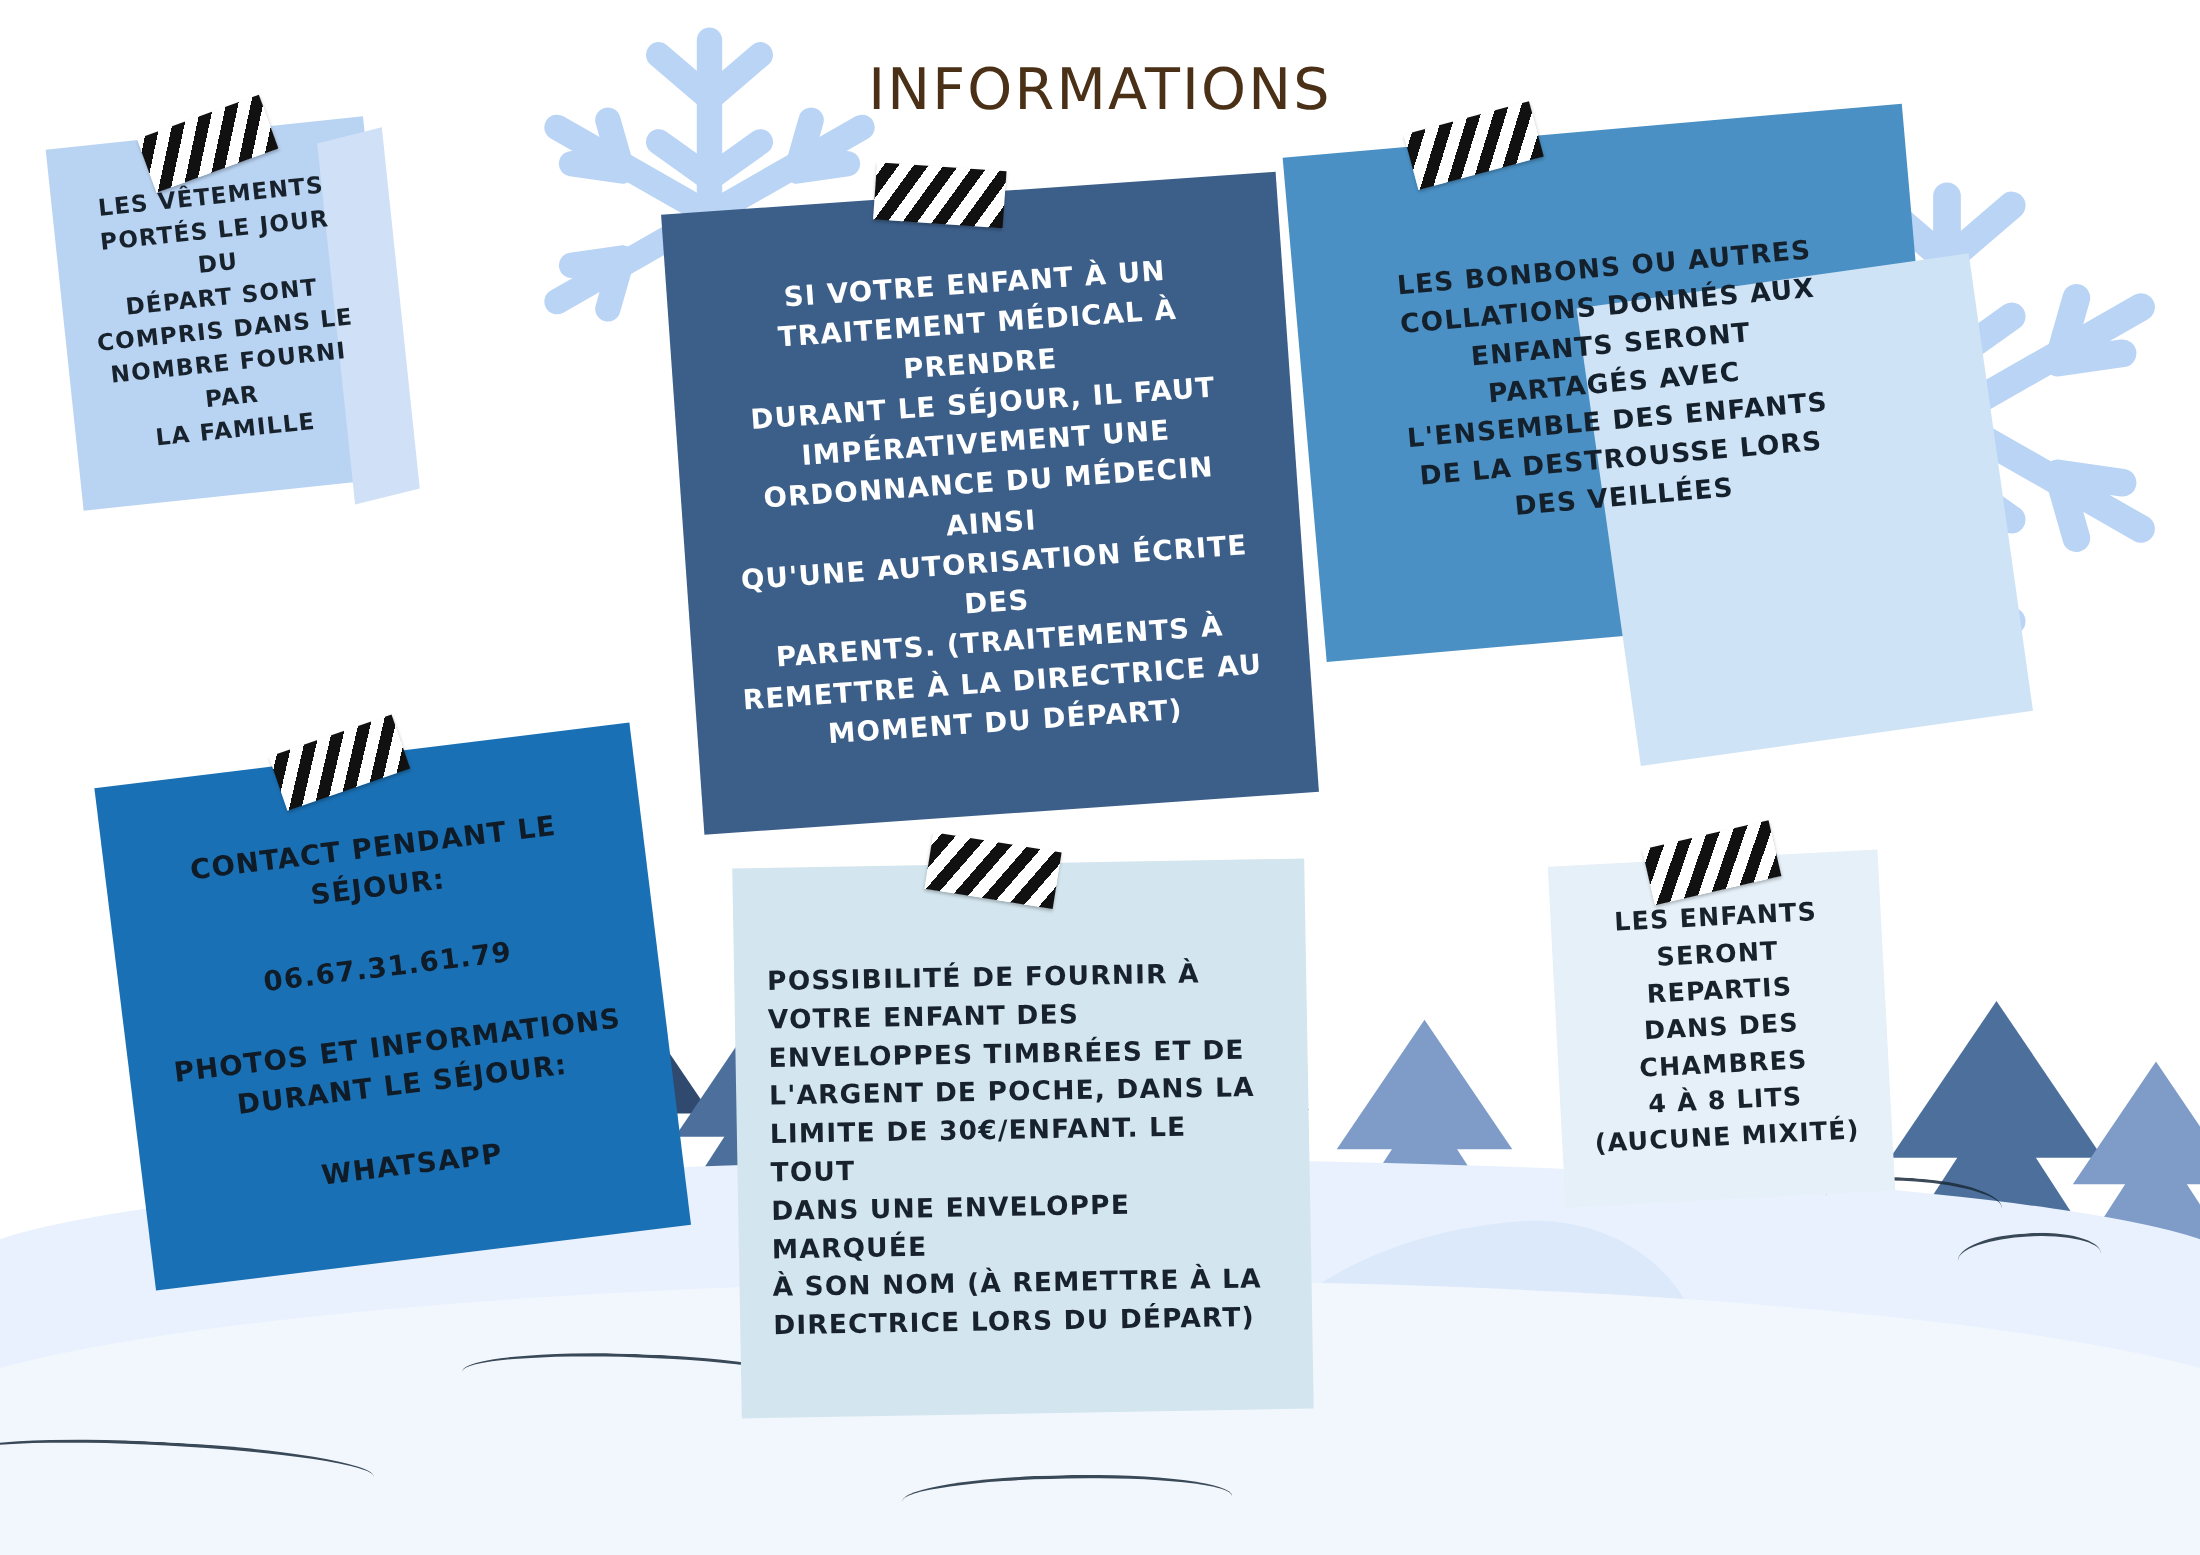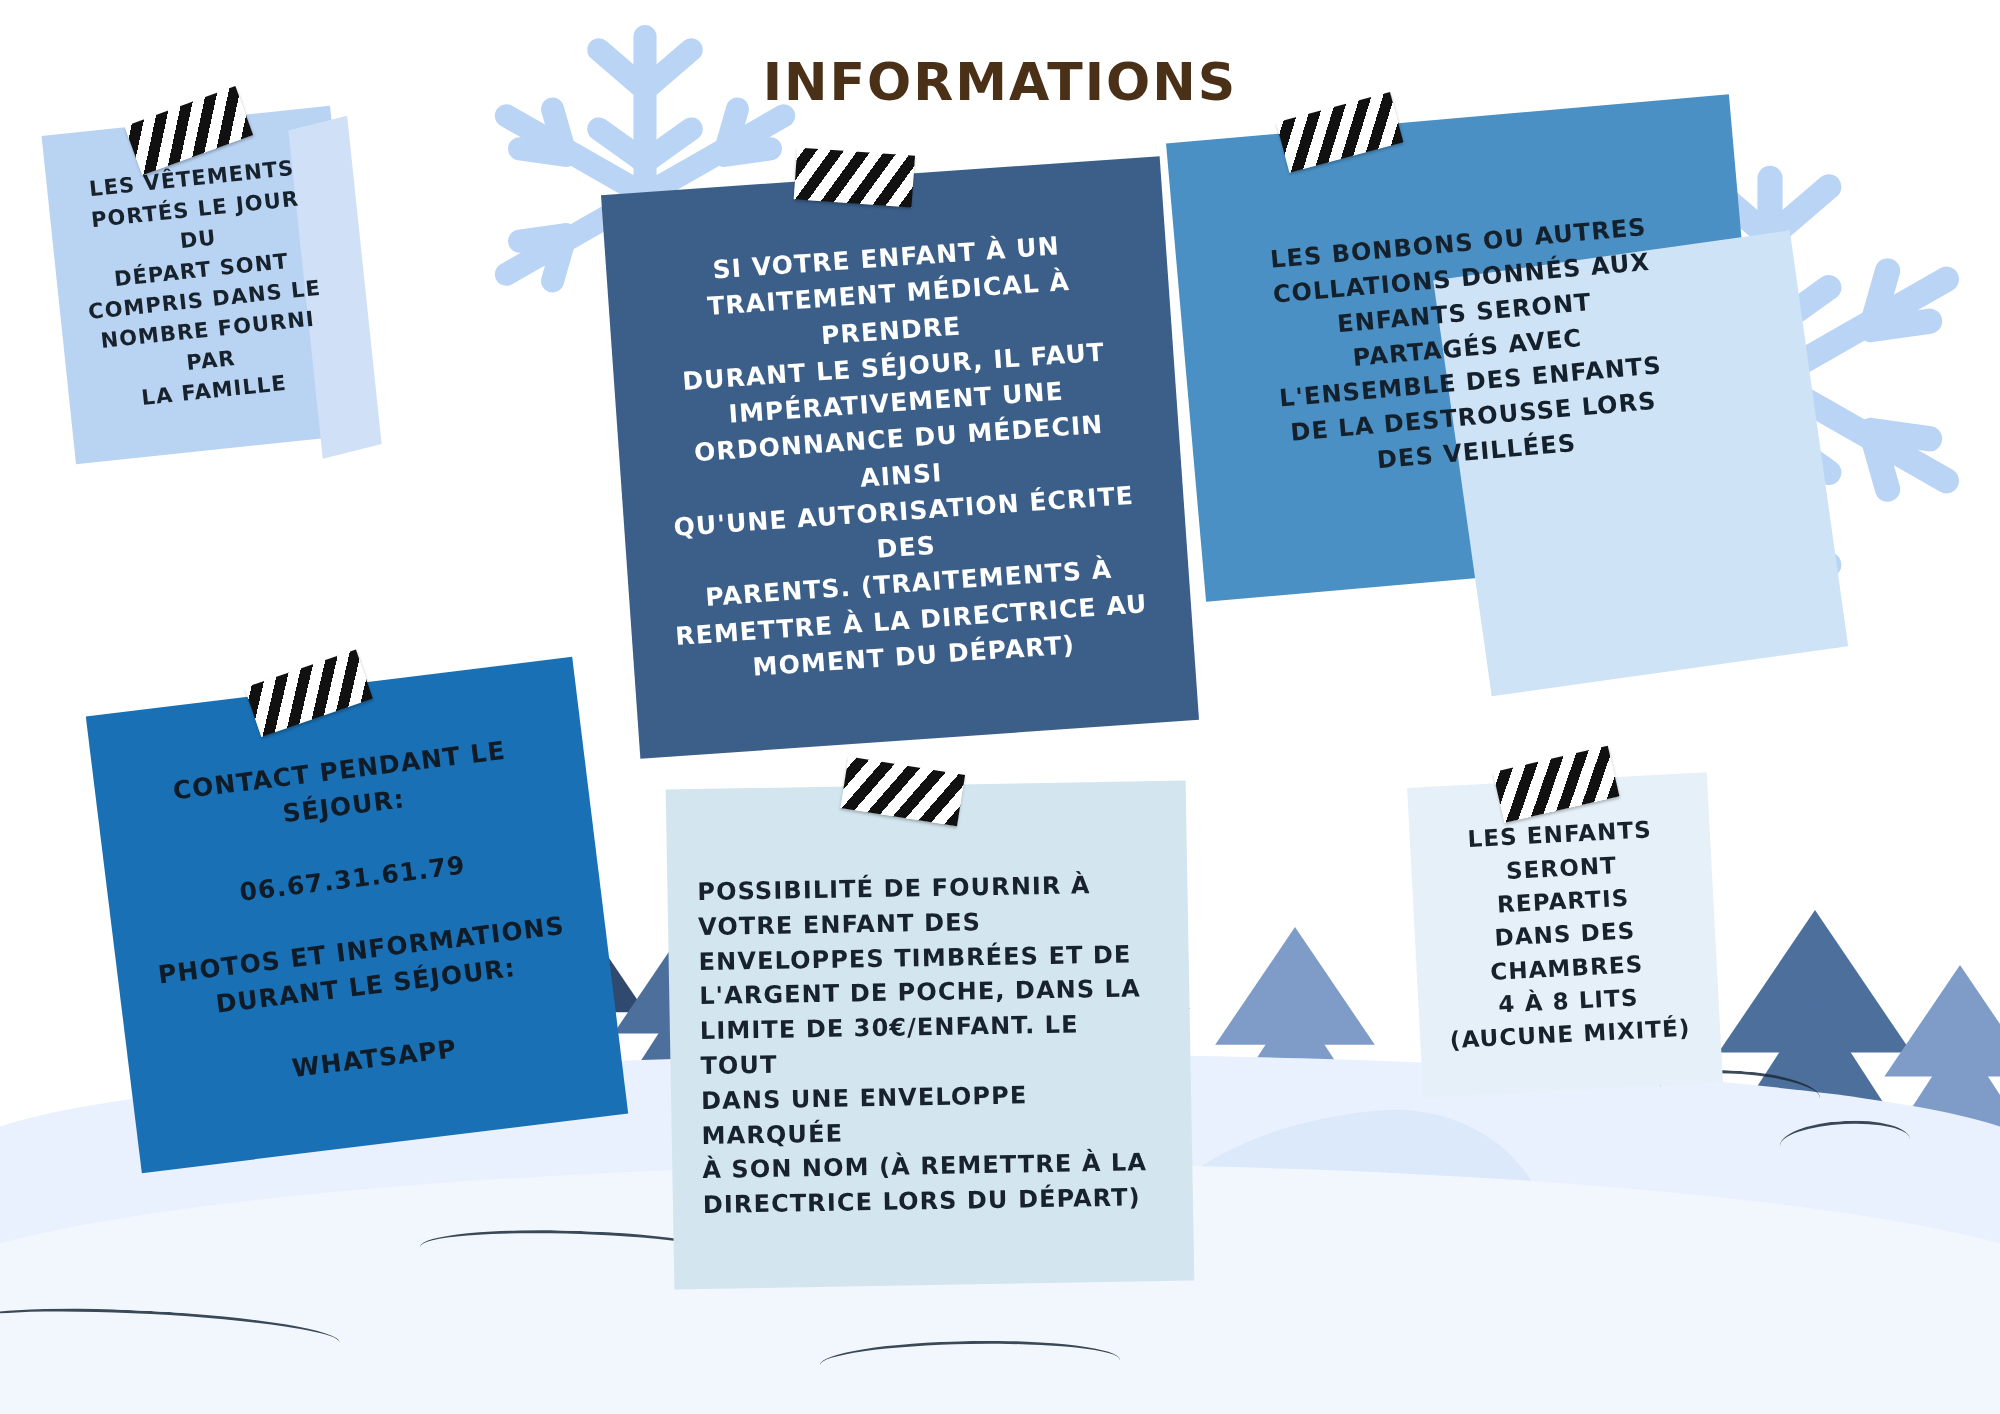--- a/index.html
+++ b/index.html
@@ -79,21 +79,21 @@
   .tree svg { display:block; }
 
   
   .title {
     position: absolute;
     top: 52px;
     left: 0;
     width: 100%;
     text-align: center;
     font-size: 52px;
-    font-weight: bold;
+    font-weight: normal;
     letter-spacing: 2px;
     color: #4a3016;
     font-family: "DejaVu Sans", sans-serif;
   }
 
   
   .note {
     position: absolute;
     box-sizing: border-box;
     padding: 34px 26px;

